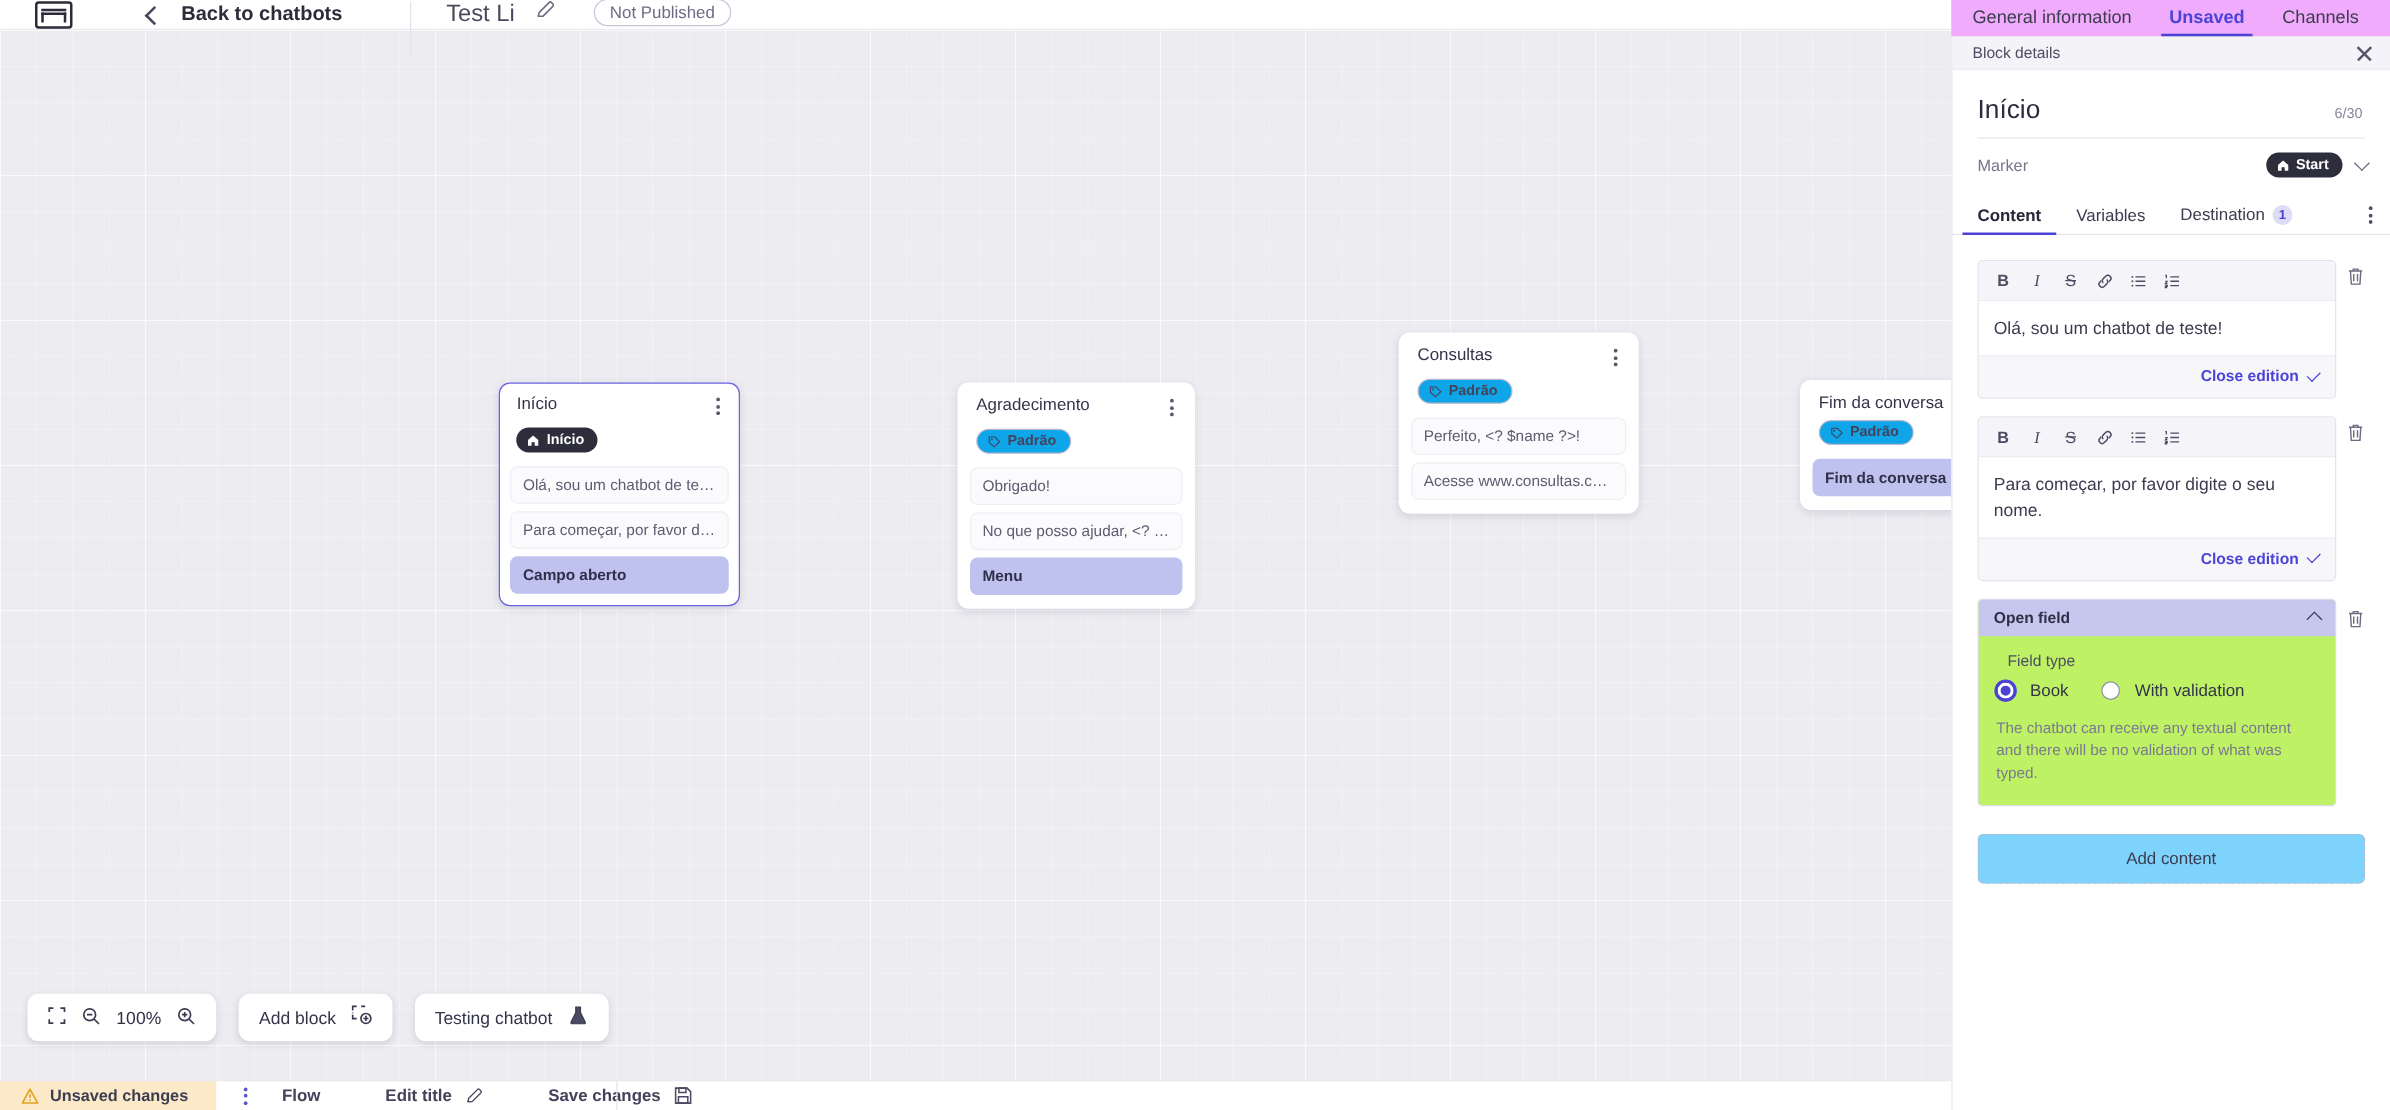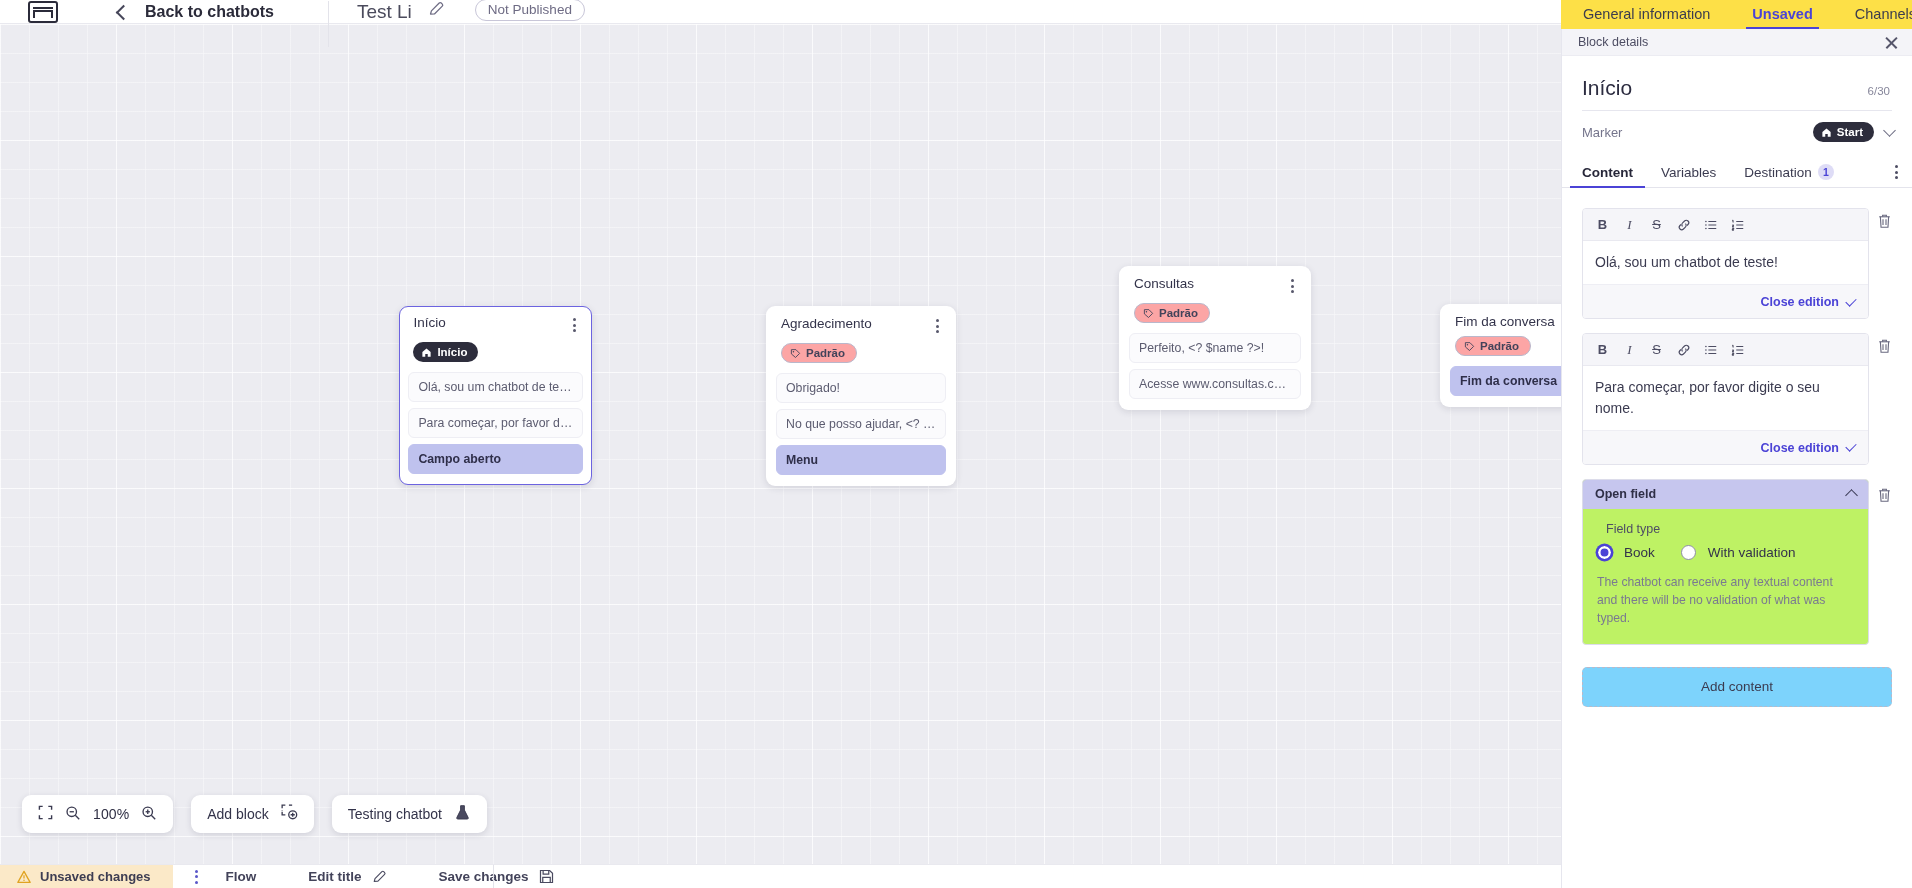--- a/index.html
+++ b/index.html
@@ -50,22 +50,23 @@
   .pub-badge {
     margin-left: 30px; margin-bottom: 2px;
     border: 1px solid #c8c6d8; border-radius: 12px;
     padding: 2px 12px 3px; font-size: 13.5px; color: #6e6b84;
     background: #fff;
   }
 
   
   .right-tabs {
     position: absolute; top: 0; left: 1561px; width: 351px; height: 29px;
-    background: #fde047; display: flex; align-items: flex-end; gap: 12px;
+    background: #f0abfc; display: flex; align-items: flex-end; gap: 0;
     z-index: 45;
+    justify-content: center;
   }
   .rtab {
     font-size: 14.5px; color: #3c3c4e; padding: 0 0 7px 0;
     margin-right: 30px; white-space: nowrap; position: relative;
   }
   .rtab:first-child { margin-left: 22px; }
   .rtab.active { color: #4b43d6; font-weight: 600; }
   .rtab.active::after {
     content: ""; position: absolute; left: -6px; right: -6px; bottom: 0;
     height: 2.5px; background: #4b43d6;
@@ -104,21 +105,21 @@
   .kebab { display: flex; flex-direction: column; gap: 2.5px; padding: 3px 4px; }
   .kebab i { width: 3px; height: 3px; border-radius: 50%; background: #58586c; display: block; }
   .badge-row { padding: 7px 5px 2px; }
   .badge-start {
     display: inline-flex; align-items: center; gap: 5px;
     background: #2d2d3c; color: #fff; border-radius: 12px;
     padding: 4px 11px 4px 8px; font-size: 11.5px; font-weight: 600;
   }
   .badge-pad {
     display: inline-flex; align-items: center; gap: 5px;
-    background: #fca5a5; color: #43435a; border: 1px solid #b9b7cb;
+    background: #0ea5e9; color: #43435a; border: 1px solid #b9b7cb;
     border-radius: 12px; padding: 3px 11px 3px 8px; font-size: 11.5px;
     font-weight: 600;
   }
   .node-rows { margin-top: 8px; display: flex; flex-direction: column; gap: 6px; }
   .node-row {
     background: #fbfbfd; border: 1px solid #eeeef4; border-radius: 6px;
     font-size: 12.3px; color: #5c5c70; padding: 7px 9px;
     white-space: nowrap; overflow: hidden; text-overflow: ellipsis;
   }
   .node-row.hl {

